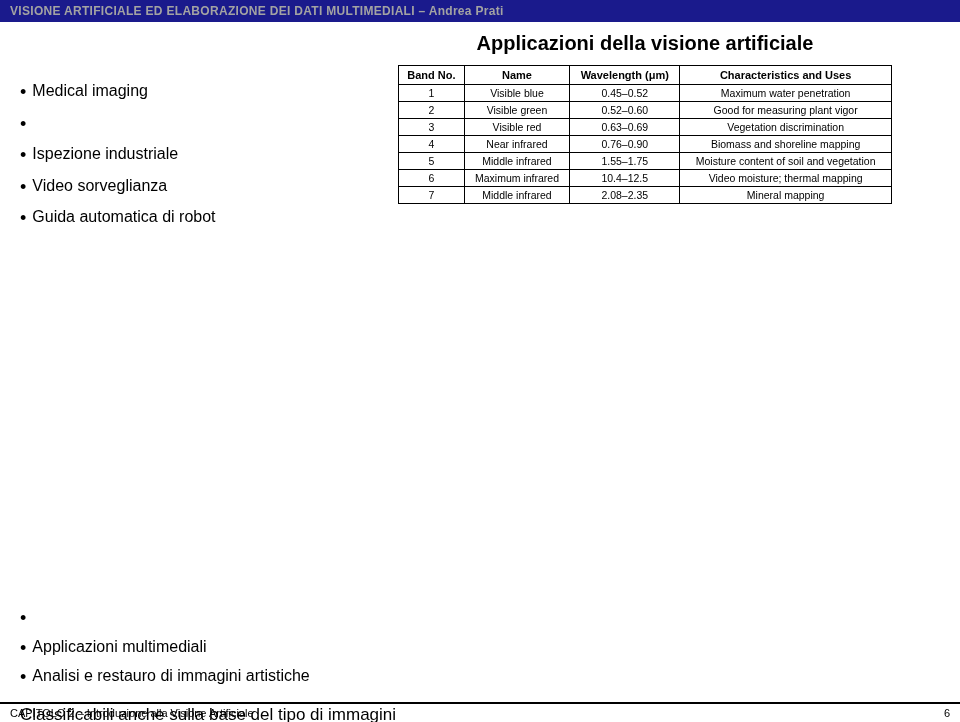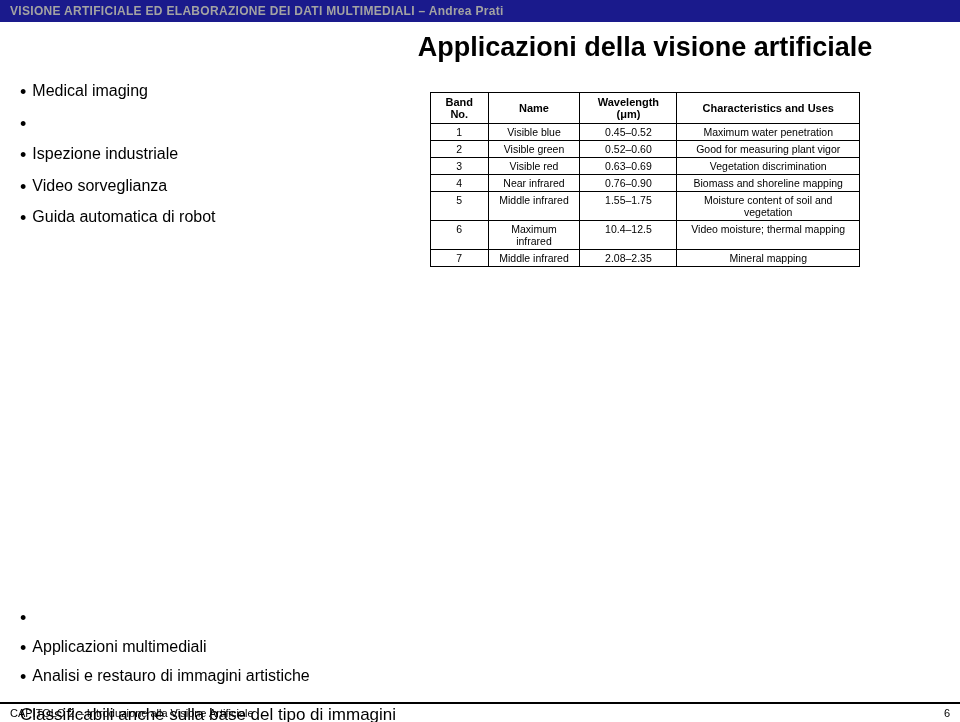--- a/index.html
+++ b/index.html
@@ -53,33 +53,32 @@
 
     
     #right-col {
       flex: 1;
       display: flex;
       flex-direction: column;
       align-items: center;
     }
 
     #section-title {
-      font-size: 27px;
+      font-size: 20px;
       font-weight: bold;
       text-align: center;
       margin-bottom: 10px;
     }
 
     
     #band-table {
       border-collapse: collapse;
       font-size: 11px;
-      width: 430px;
+      width: 494px;
       border: 1px solid #000;
-      margin-top: 19px;
     }
 
     #band-table th {
       background: #fff;
       border: 1px solid #000;
       padding: 3px 5px;
       text-align: center;
       font-weight: bold;
       font-size: 11px;
     }

